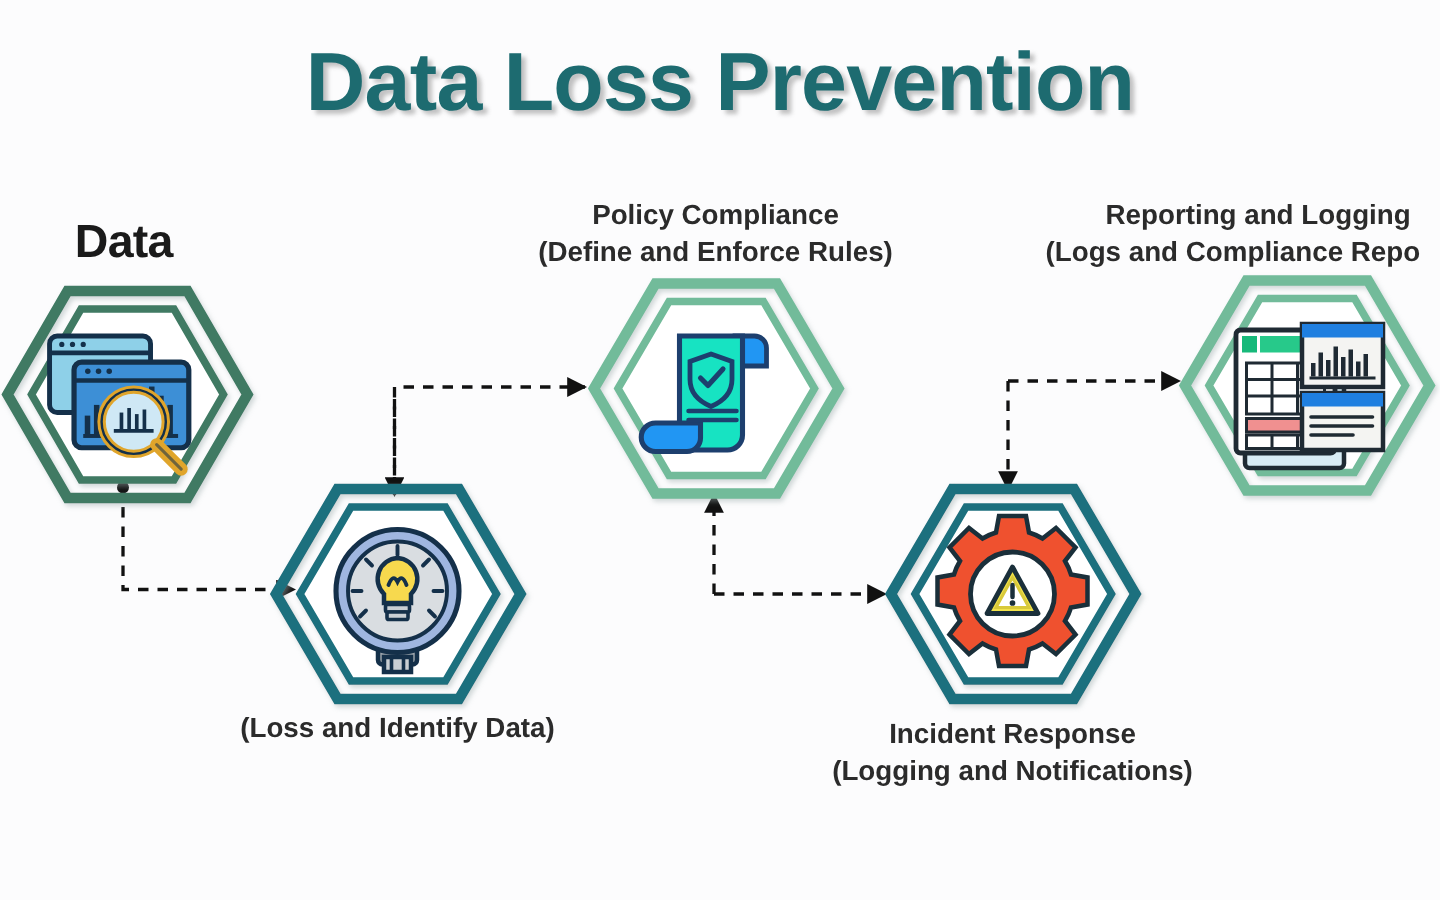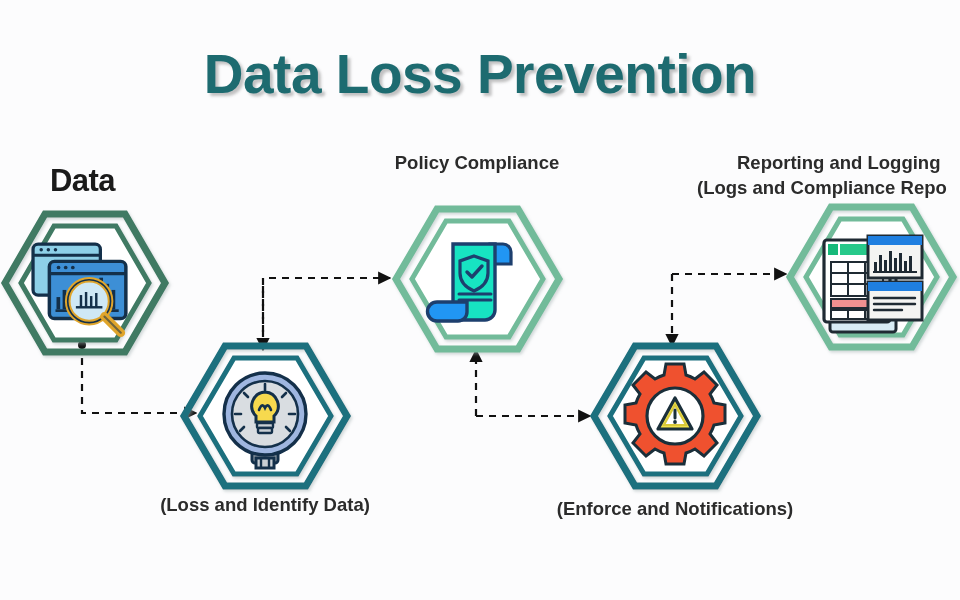--- a/index.html
+++ b/index.html
@@ -3,21 +3,21 @@
 <meta charset="utf-8">
 <style>
   html,body{margin:0;padding:0;}
   body{
     width:960px;height:600px;
     background:#fcfcfd;
     font-family:"Liberation Sans", sans-serif;
     overflow:hidden;
     position:relative;
   }
-  #stage{position:absolute;inset:0;width:960px;height:496px;margin-top:20px;}
+  #stage{position:absolute;inset:0;width:960px;height:496px;}
 
   
   #title{
     position:absolute;left:0;top:22px;width:960px;
     text-align:center;
     font-size:55px;
     font-weight:bold;
     letter-spacing:-0.5px;
     color:#1d6b70;
     text-shadow:3px 3px 3px rgba(120,120,120,.45);
@@ -239,24 +239,26 @@
   </svg>
 
   <div class="nlabel big" style="left:0px;top:148px;width:165px;">Data</div>
 
   <div class="nlabel" style="left:65px;top:472px;width:400px;">
     <div>(Loss and Identify Data)</div>
   </div>
 
   <div class="nlabel" style="left:277px;top:130px;width:400px;">
     <div>Policy Compliance</div>
+    <div>(Define and Enforce Rules)</div>
   </div>
 
   <div class="nlabel" style="left:475px;top:476px;width:400px;">
-    <div>(Enforce and Notifications)</div>
+    <div>Incident Response</div>
+    <div>(Logging and Notifications)</div>
   </div>
 
   <div class="nlabel" style="left:695px;top:130px;width:400px;text-align:left;">
     <div style="margin-left:42px;">Reporting and Logging</div>
     <div style="margin-left:2px;">(Logs and Compliance Repo</div>
   </div>
 
 </div>
 
 </body></html>

